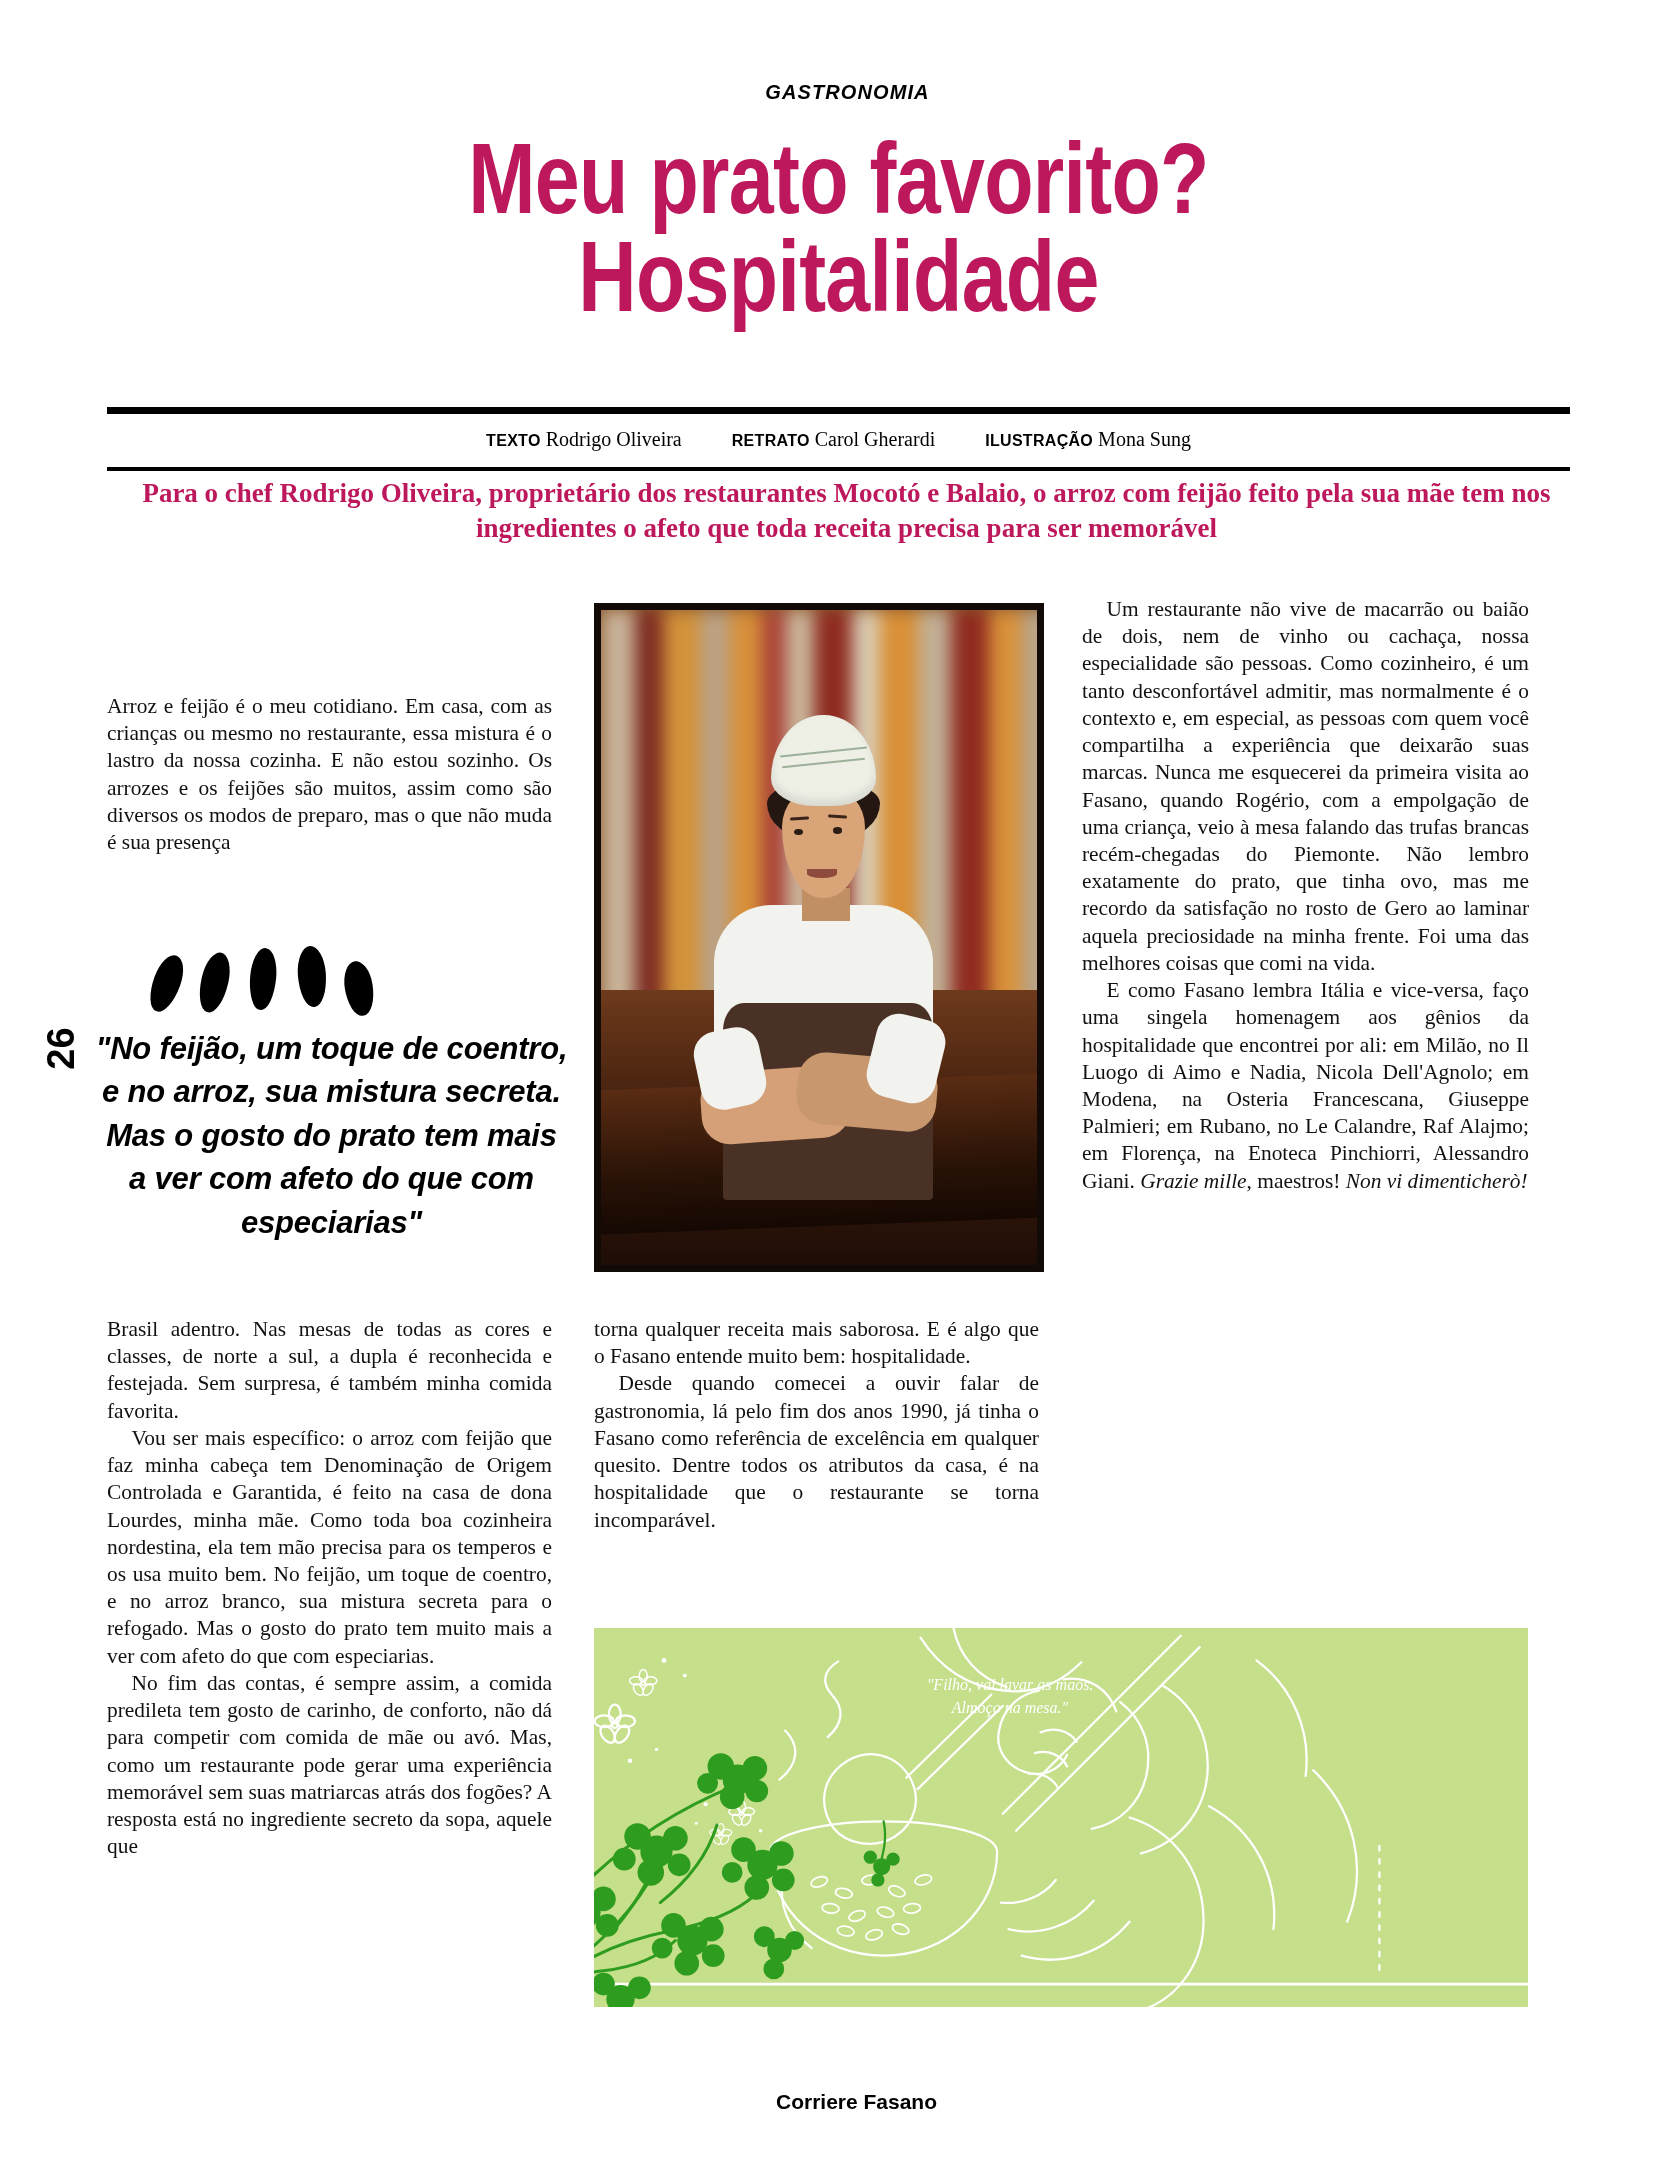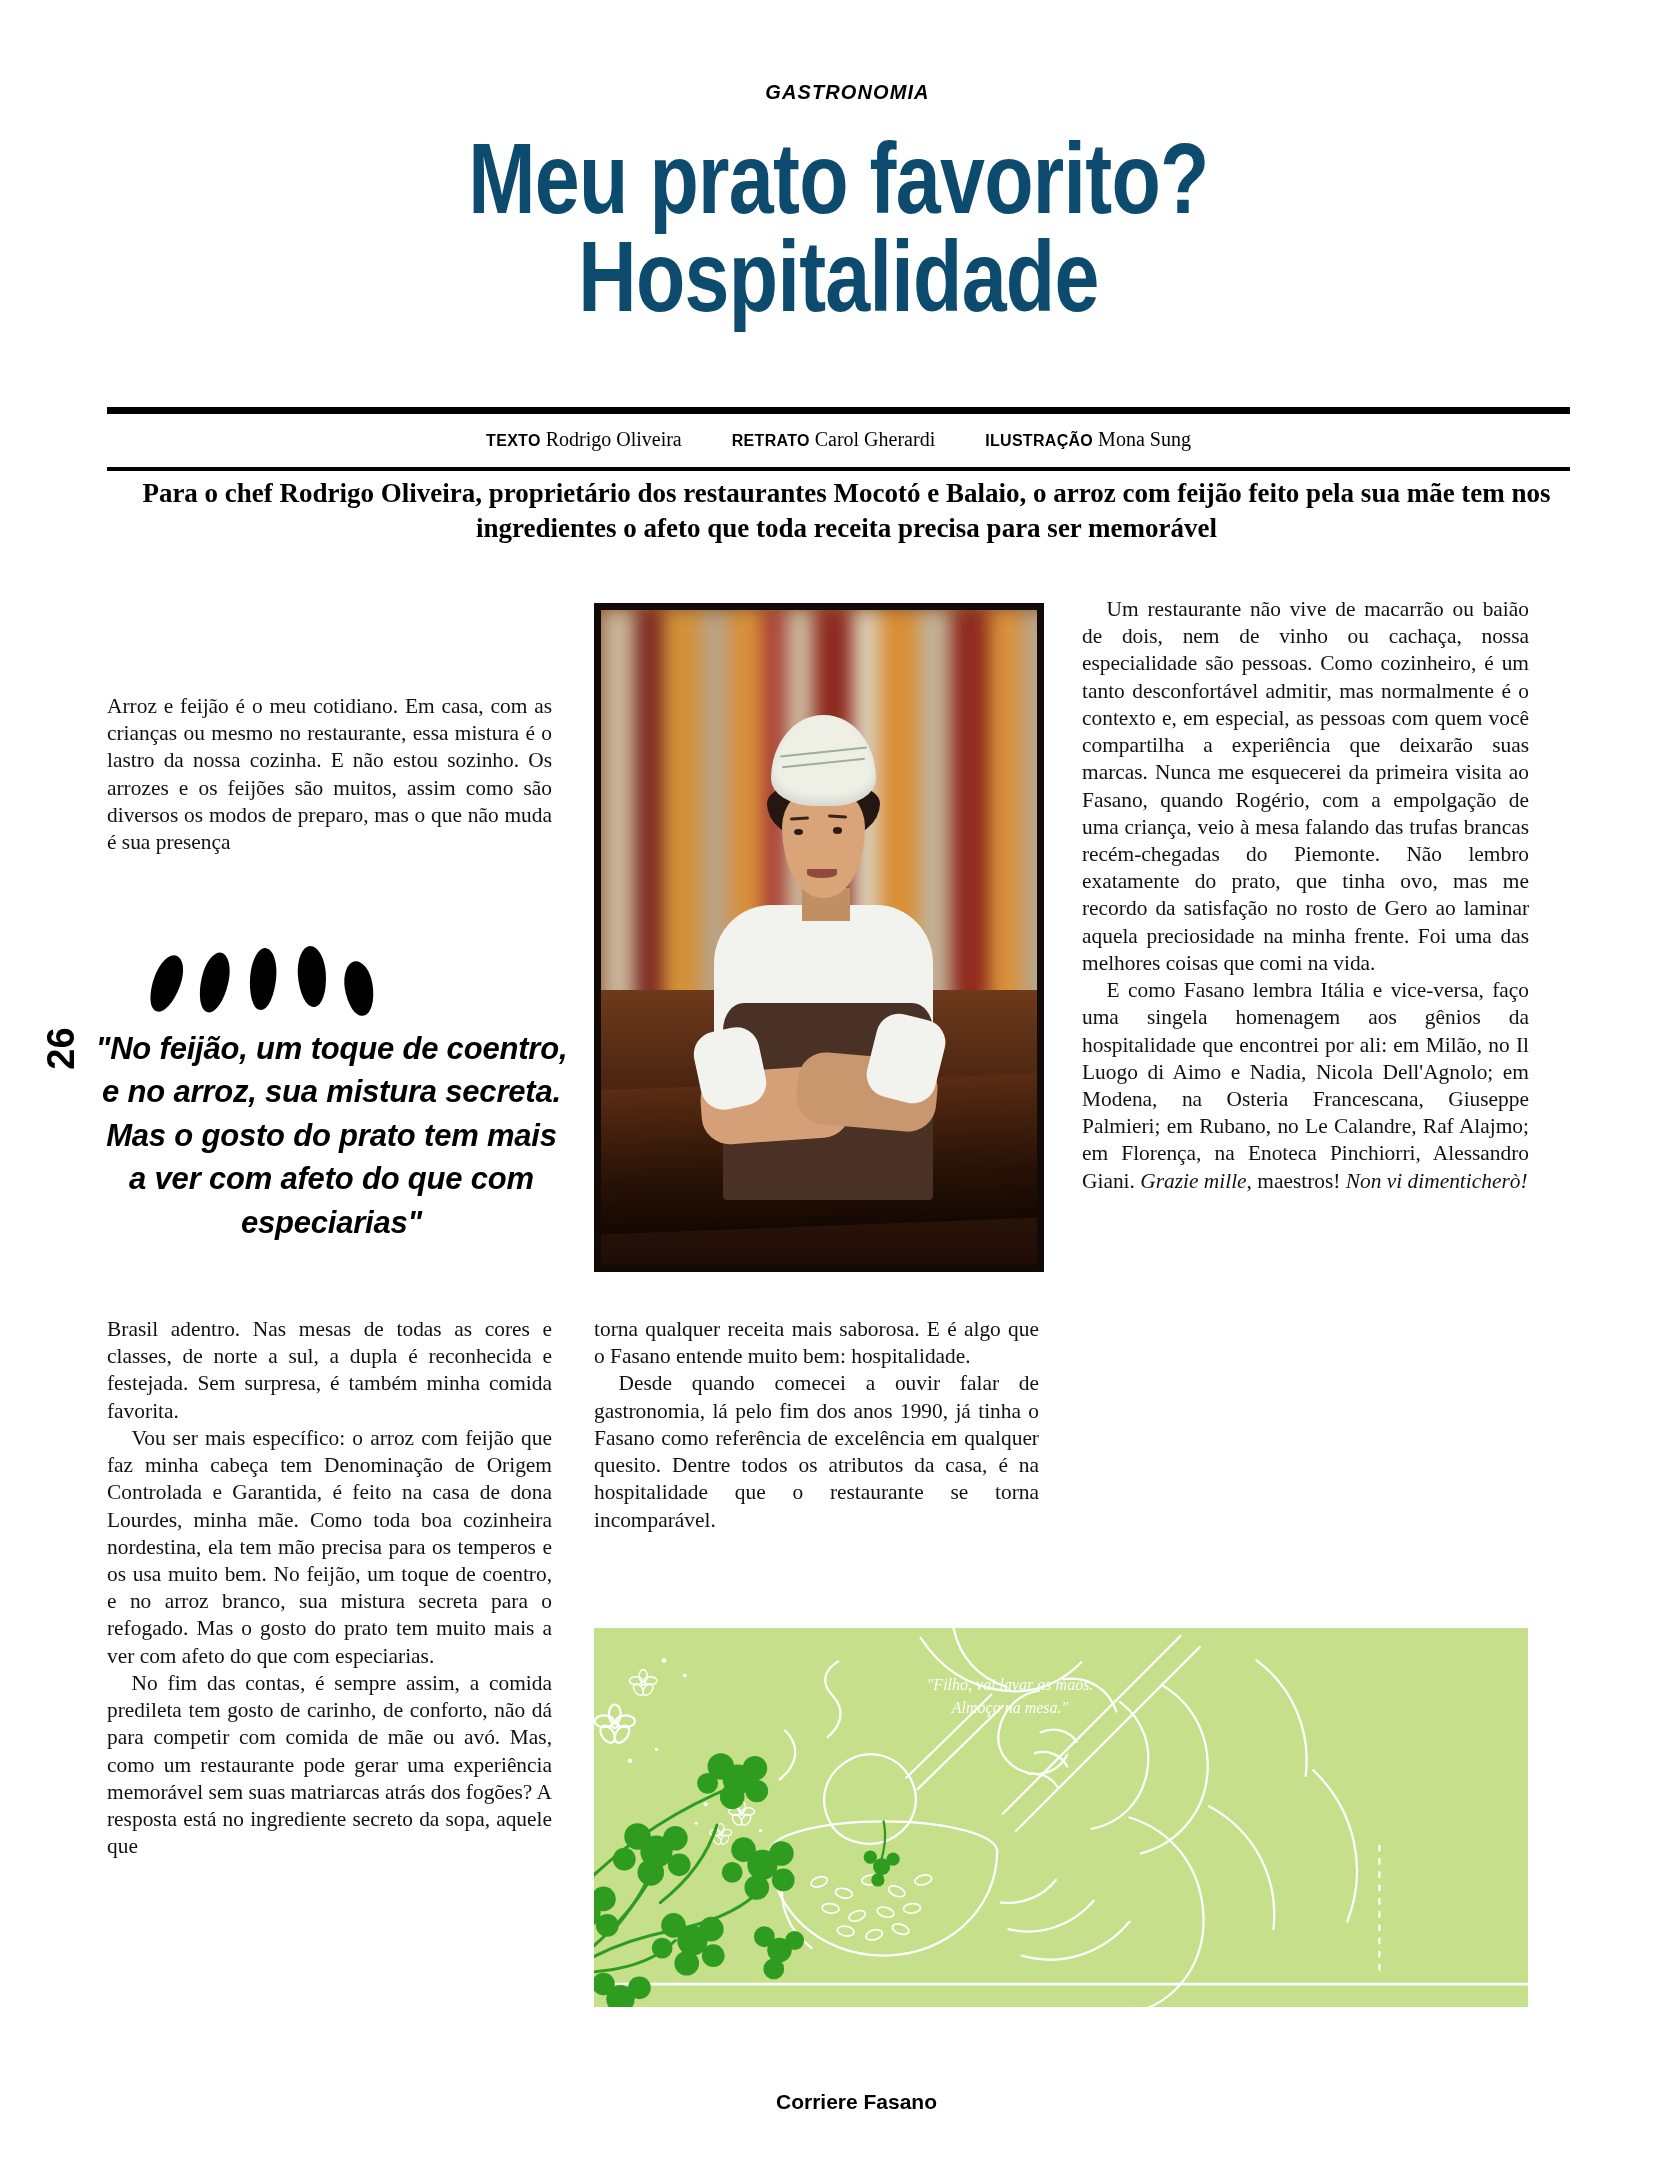--- a/index.html
+++ b/index.html
@@ -32,21 +32,21 @@
 
   
   .headline {
     position: absolute;
     left: 104px;
     right: 104px;
     top: 132px;
     text-align: center;
     font-family: "Liberation Sans", sans-serif;
     font-weight: bold;
-    color: #0c4a6e;
+    color: #be185d;
     line-height: 0.93;
     letter-spacing: -0.9px;
   }
   .headline .l1 {
     display: block;
     font-size: 101px;
     transform: scaleX(0.80);
     transform-origin: center center;
   }
   .headline .l2 {
@@ -97,21 +97,21 @@
   
   .deck {
     position: absolute;
     left: 107px; right: 91px;
     top: 476px;
     text-align: center;
     font-family: "Liberation Serif", serif;
     font-weight: bold;
     font-size: 27px;
     line-height: 1.30;
-    color: #000000;
+    color: #be185d;
   }
 
   
   .folio {
     position: absolute;
     left: 28px;
     top: 1027px;
     width: 66px;
     text-align: center;
     font-family: "Liberation Sans", sans-serif;

